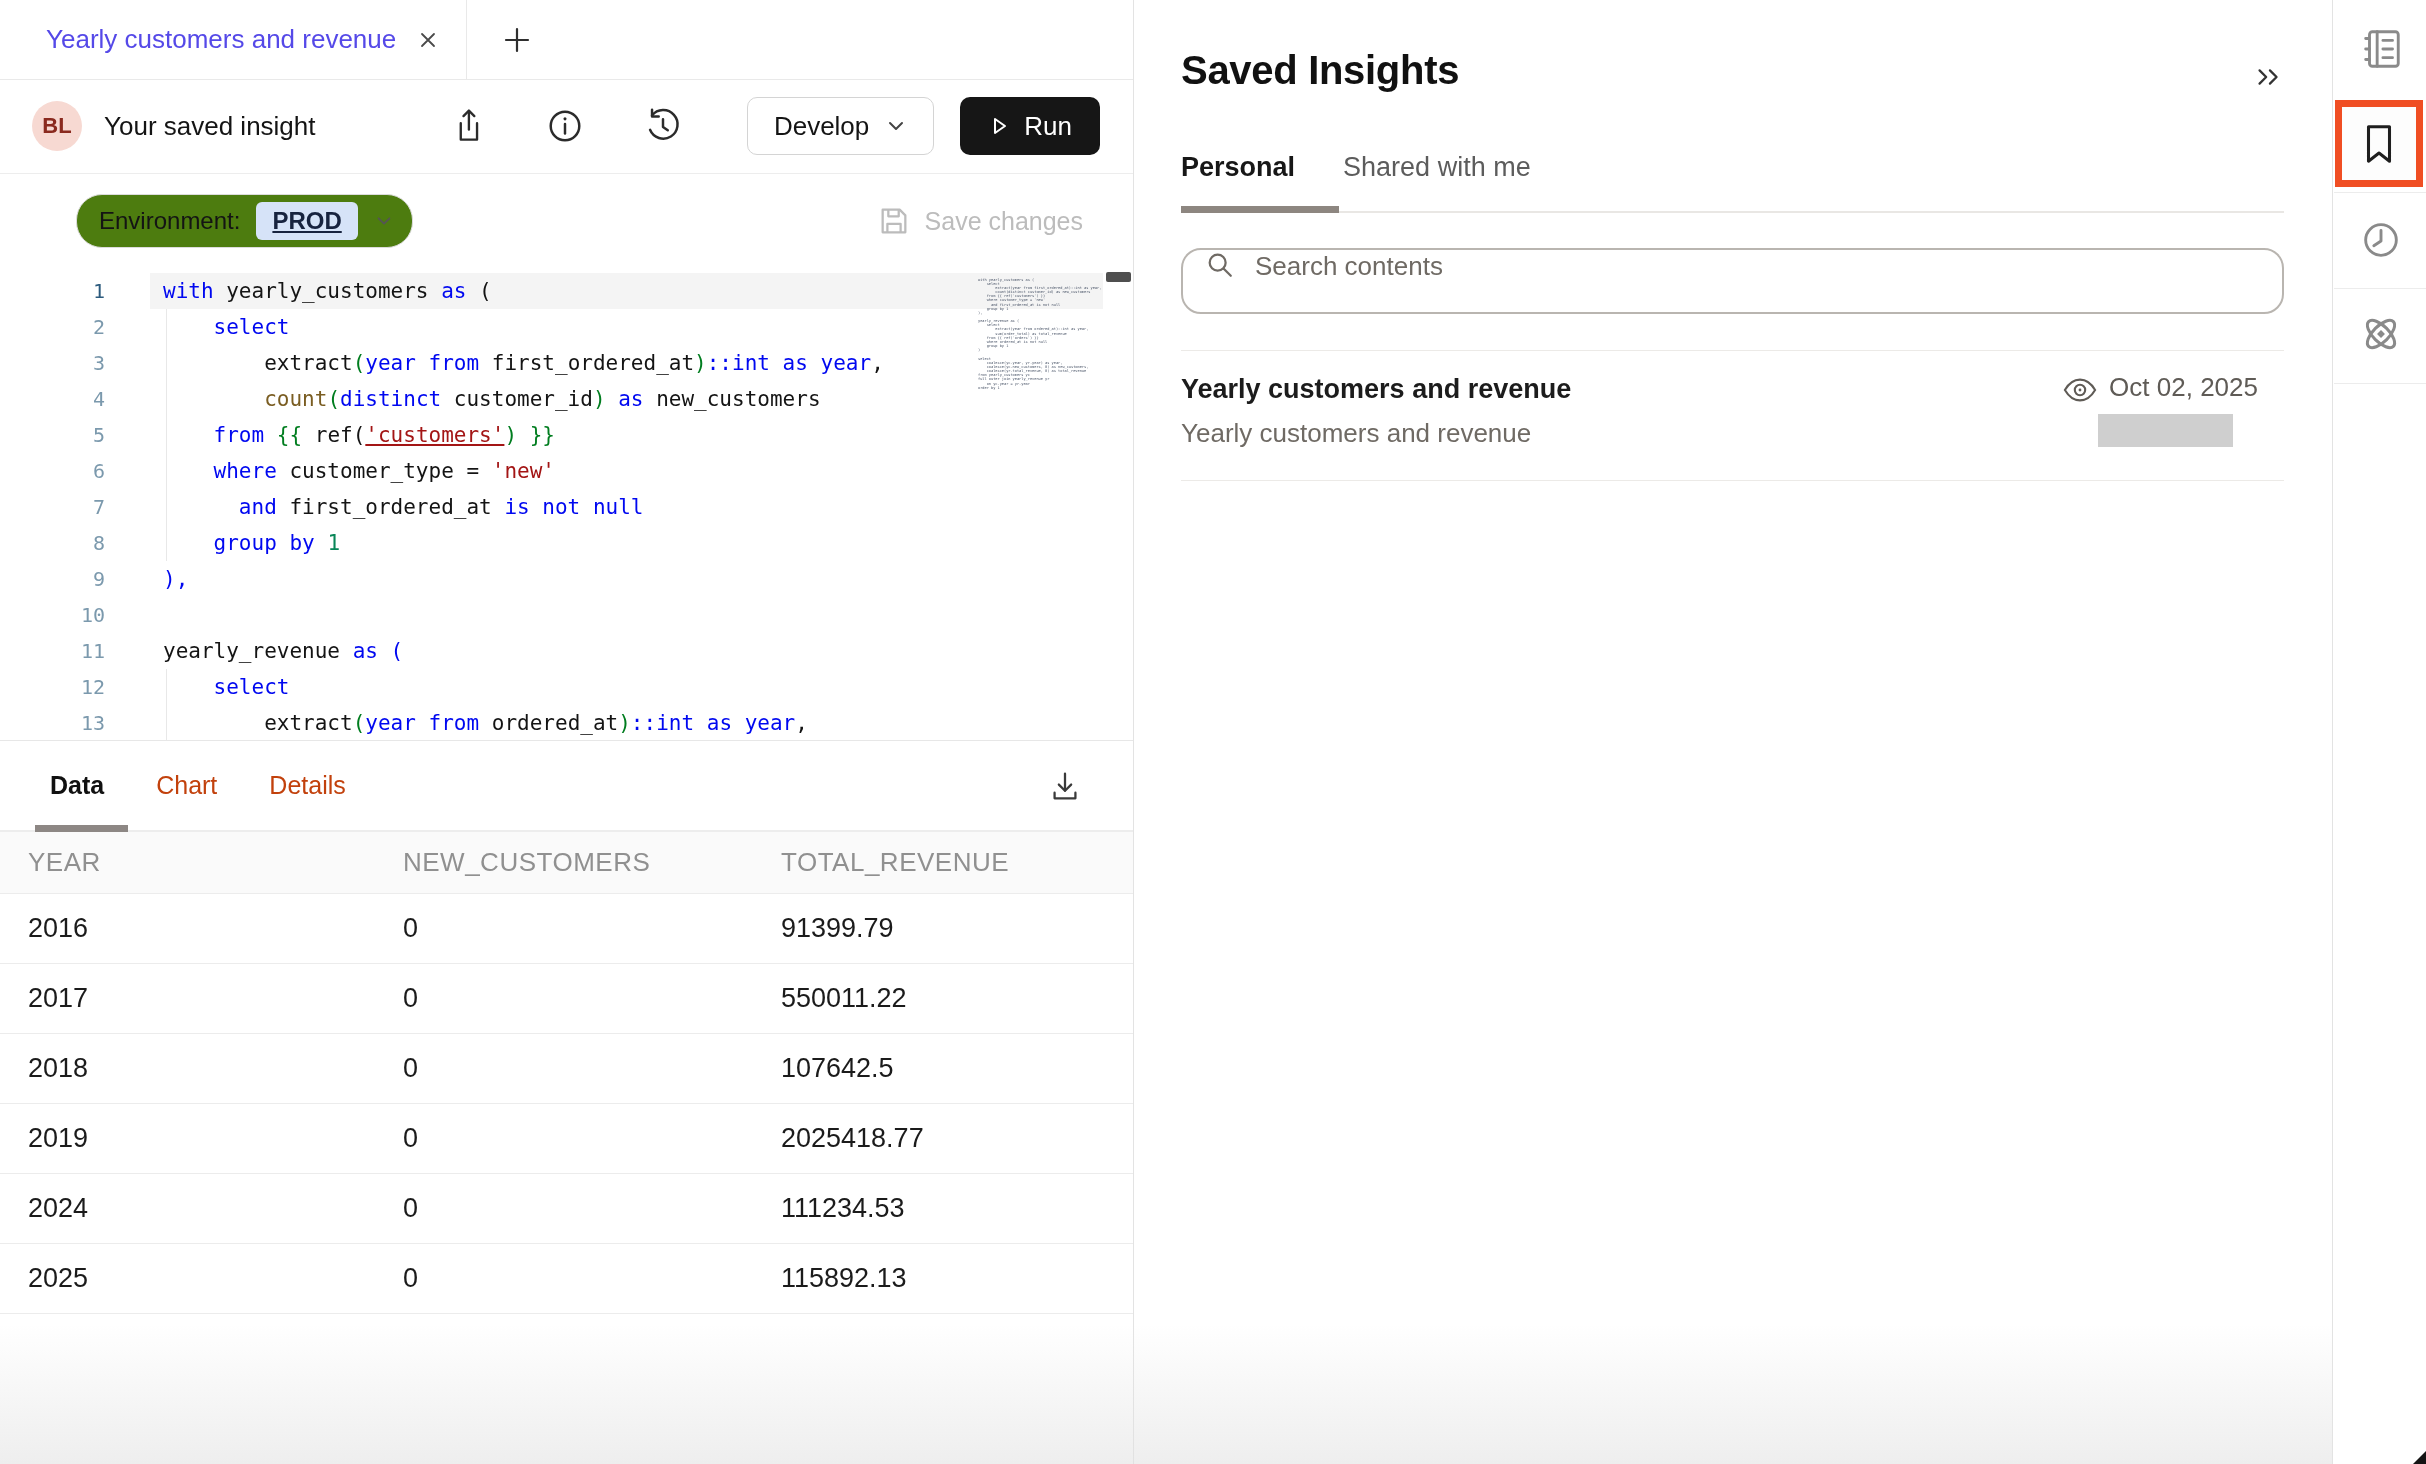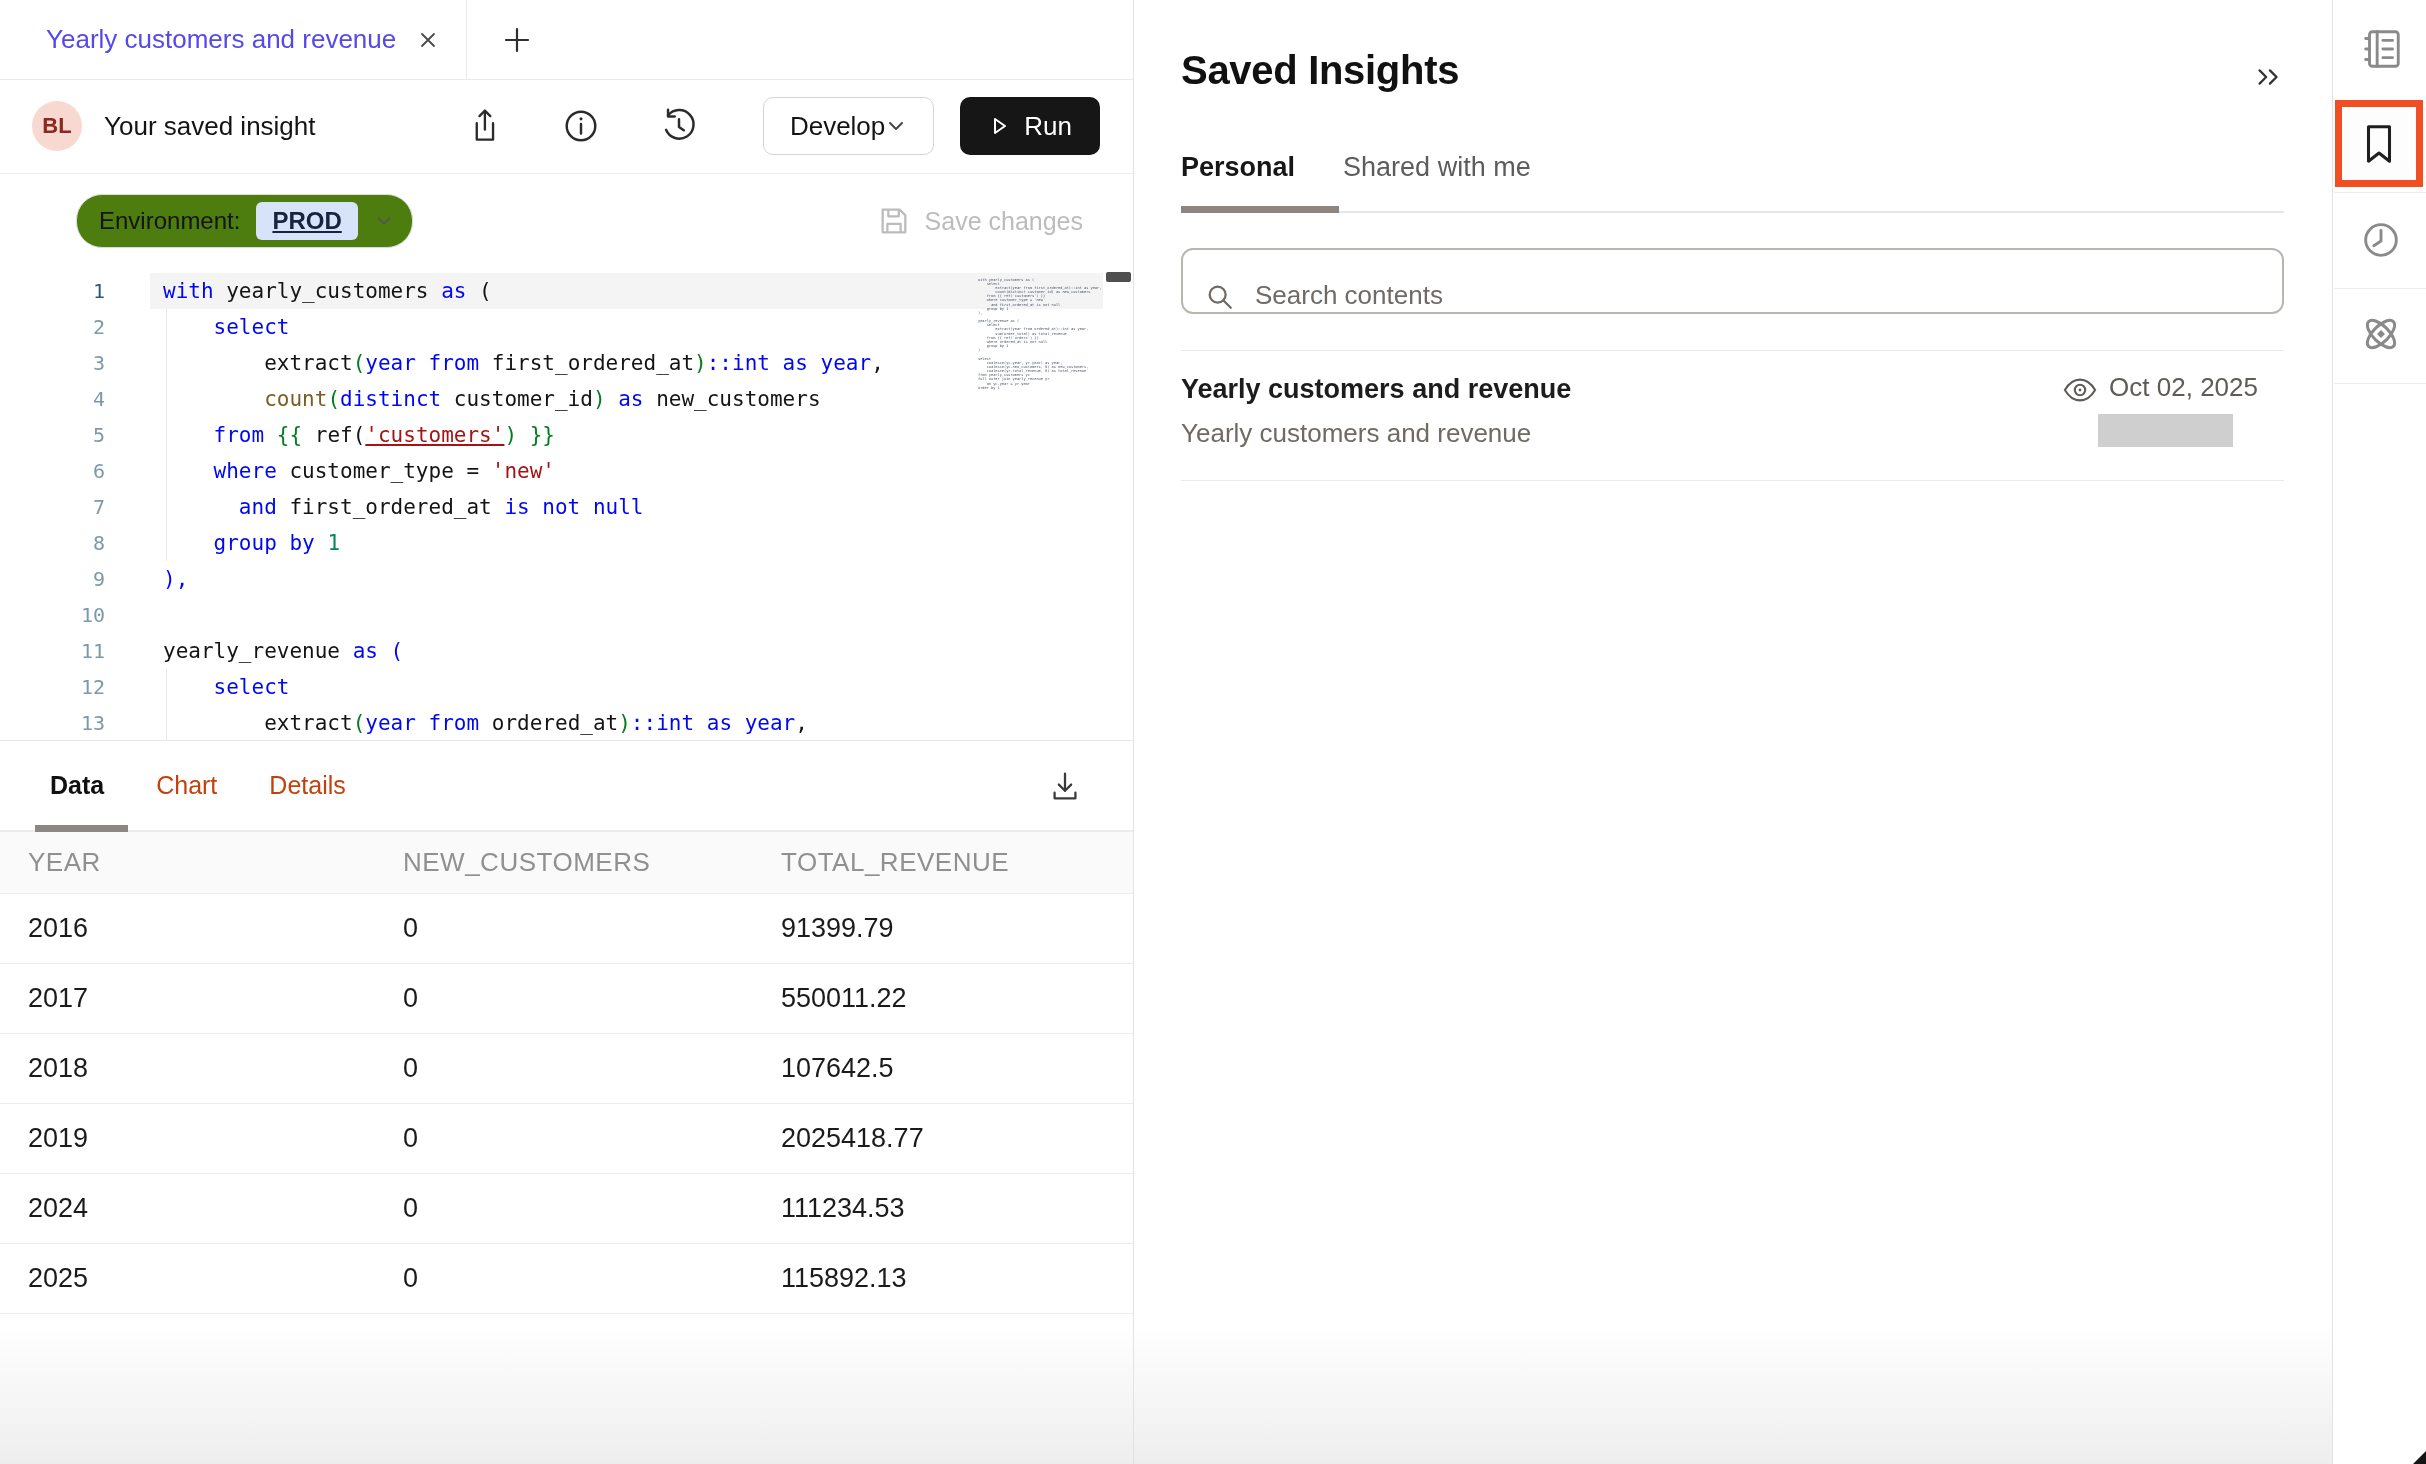--- a/index.html
+++ b/index.html
@@ -14,21 +14,21 @@
   .tab{display:flex;align-items:center;gap:20px;height:79px;padding:0 26px 0 46px;}
   .tab-title{font-size:26px;color:#5549e8;}
   .tab-divider{width:1px;height:79px;background:#e9e9e9;}
   .newtab{margin-left:28px;display:flex;align-items:center;justify-content:center;width:44px;height:44px;}
 
   .toolbar{position:absolute;top:79px;left:0;right:0;height:95px;border-bottom:1px solid #ededed;display:flex;align-items:center;padding:0 33px 0 32px;box-sizing:border-box;}
   .avatar{width:50px;height:50px;border-radius:50%;background:#f7d9d2;color:#8a2a1f;font-size:22px;font-weight:700;display:flex;align-items:center;justify-content:center;flex:0 0 auto;}
   .toolbar-label{font-size:26px;margin-left:22px;color:#141414;}
   .tb-icons{margin-left:auto;display:flex;align-items:center;gap:58px;}
   .icon-btn{display:flex;align-items:center;justify-content:center;}
-  .develop-btn{margin-left:64px;height:58px;border:1px solid #d4d4d4;border-radius:10px;background:#fff;display:flex;align-items:center;padding:0 26px;font-size:26px;color:#141414;}
+  .develop-btn{margin-left:64px;height:58px;border:1px solid #d4d4d4;border-radius:10px;background:#fff;display:flex;align-items:center;gap:16px;padding:0 26px;font-size:26px;color:#141414;}
   .run-btn{margin-left:26px;height:58px;border-radius:10px;background:#161616;color:#fff;display:flex;align-items:center;gap:14px;padding:0 28px;font-size:26px;font-weight:500;}
 
   .statusbar{position:absolute;top:174px;left:0;right:0;height:94px;display:flex;align-items:center;padding:0 50px 0 46px;box-sizing:border-box;}
   .status-pill{height:46px;background:#e7f6e7;border-radius:8px;display:flex;align-items:center;gap:14px;padding:0 24px 0 12px;color:#2e7d32;font-size:24px;font-weight:600;}
   .env{margin-left:30px;height:52px;border:1px solid #dcdcdc;border-radius:26px;display:flex;align-items:center;gap:16px;padding:0 18px 0 22px;font-size:24px;color:#141414;background:#4d7c0f;}
   .env-badge{background:#d6e3f8;border-radius:6px;padding:5px 16px;font-weight:600;color:#17233f;text-decoration:underline;}
   .save{margin-left:auto;display:flex;align-items:center;gap:14px;color:#bcbcbc;font-size:25px;}
 
   
   .editor{position:absolute;top:268px;left:0;right:0;height:472px;font-family:"DejaVu Sans Mono",monospace;font-size:21px;overflow:hidden;background:#fff;}
@@ -62,21 +62,21 @@
 
   
   .right-panel{position:absolute;left:1134px;top:0;width:1198px;height:1352px;background:#fff;}
   .panel-title{position:absolute;left:47px;top:48px;font-size:40px;font-weight:600;color:#111;letter-spacing:-.3px;}
   .collapse-btn{position:absolute;right:46px;top:60px;}
   .ptabs{position:absolute;left:47px;top:152px;display:flex;gap:48px;font-size:27px;}
   .ptab{color:#5c5c5c;}
   .ptab.active{color:#171717;font-weight:700;}
   .ptab-line{position:absolute;left:47px;right:48px;top:211px;height:2px;background:#e9e7e4;}
   .ptab-active-bar{position:absolute;left:47px;top:206px;width:158px;height:7px;background:#8d8680;}
-  .searchbox{position:absolute;left:47px;right:48px;top:248px;height:66px;border:2px solid #b9b5b0;border-radius:12px;display:flex;align-items:flex-end;gap:18px;padding:0 22px;box-sizing:border-box;background:#fff;}
+  .searchbox{position:absolute;left:47px;right:48px;top:248px;height:66px;border:2px solid #b9b5b0;border-radius:20px;display:flex;align-items:flex-start;gap:18px;padding:0 22px;box-sizing:border-box;background:#fff;}
   .searchbox input{border:none;outline:none;flex:1;font-size:26px;font-family:"Liberation Sans",sans-serif;color:#3a3a3a;background:transparent;}
   .searchbox input::placeholder{color:#6f6a64;opacity:1;}
   .pdivider{position:absolute;left:47px;right:48px;height:1px;background:#eceae7;}
   .insight-item{position:absolute;left:47px;right:48px;top:372px;height:108px;}
   .insight-title{position:absolute;left:0;top:2px;font-size:27px;font-weight:700;color:#1c1c1c;}
   .insight-sub{position:absolute;left:0;top:46px;font-size:26px;color:#6f6a64;}
   .insight-meta{position:absolute;right:26px;top:0;display:flex;align-items:flex-end;gap:12px;color:#5f5b56;font-size:26px;}
   .skeleton{position:absolute;right:51px;top:42px;width:135px;height:33px;background:#cfcfcf;}
 
   

